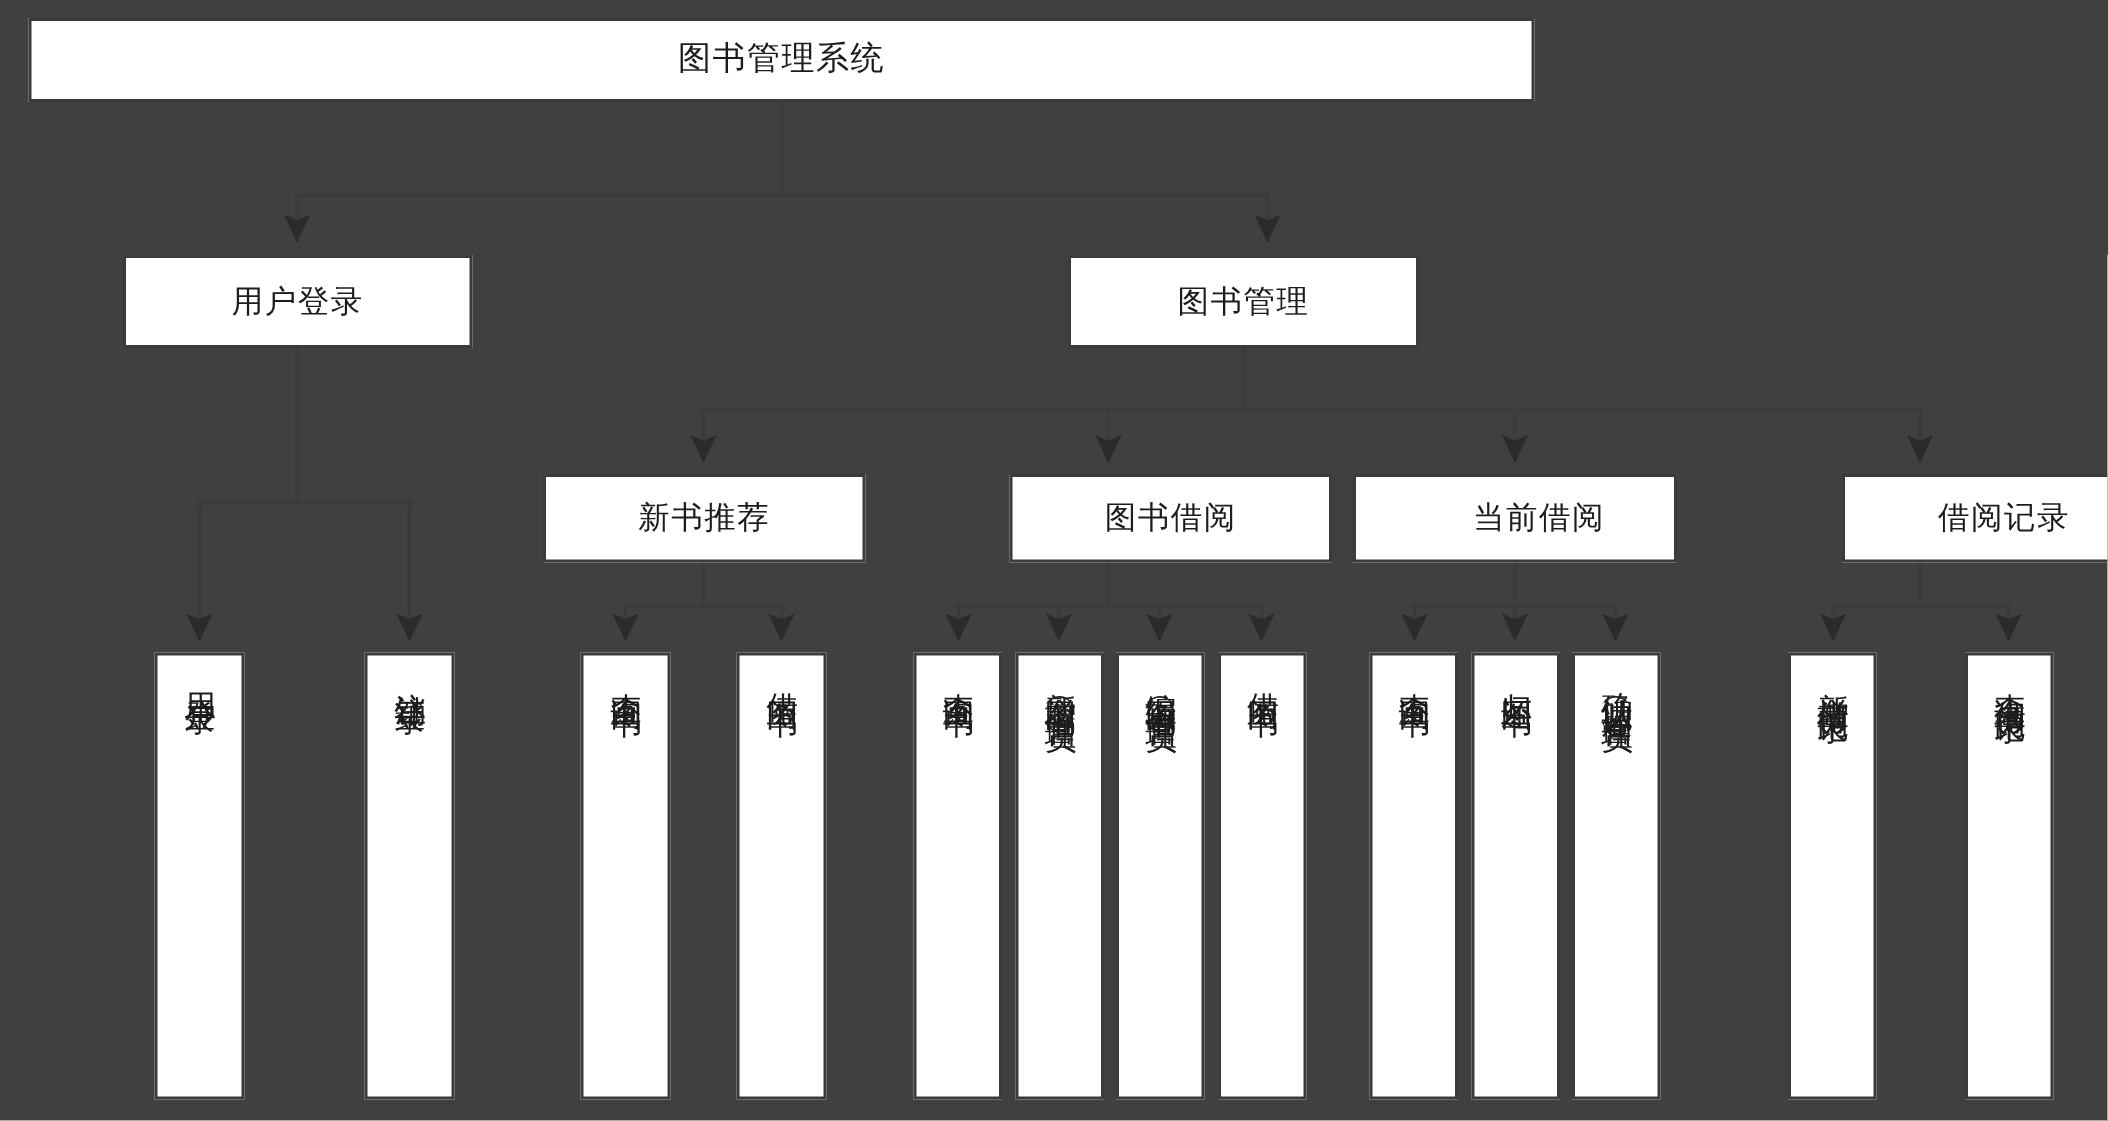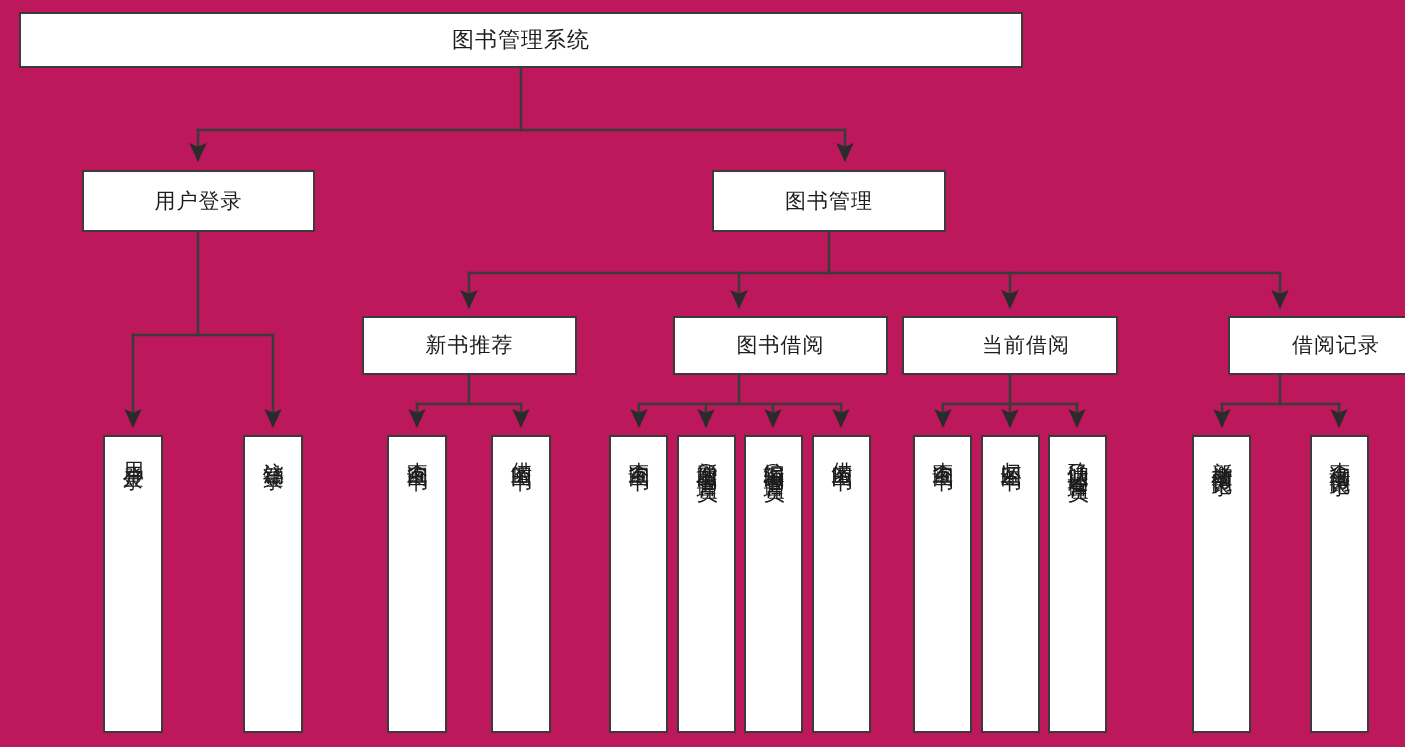--- a/index.html
+++ b/index.html
@@ -8,21 +8,21 @@
     padding: 0;
     background: #ffffff;
   }
   body {
     font-family: "DejaVu Sans", "Liberation Sans", sans-serif;
   }
   #canvas {
     position: relative;
     width: 1405px;
     height: 747px;
-    background: #be185d;
+    background: #404040;
     overflow: hidden;
   }
   #edges {
     position: absolute;
     left: 0;
     top: 0;
     width: 1405px;
     height: 747px;
     pointer-events: none;
   }

